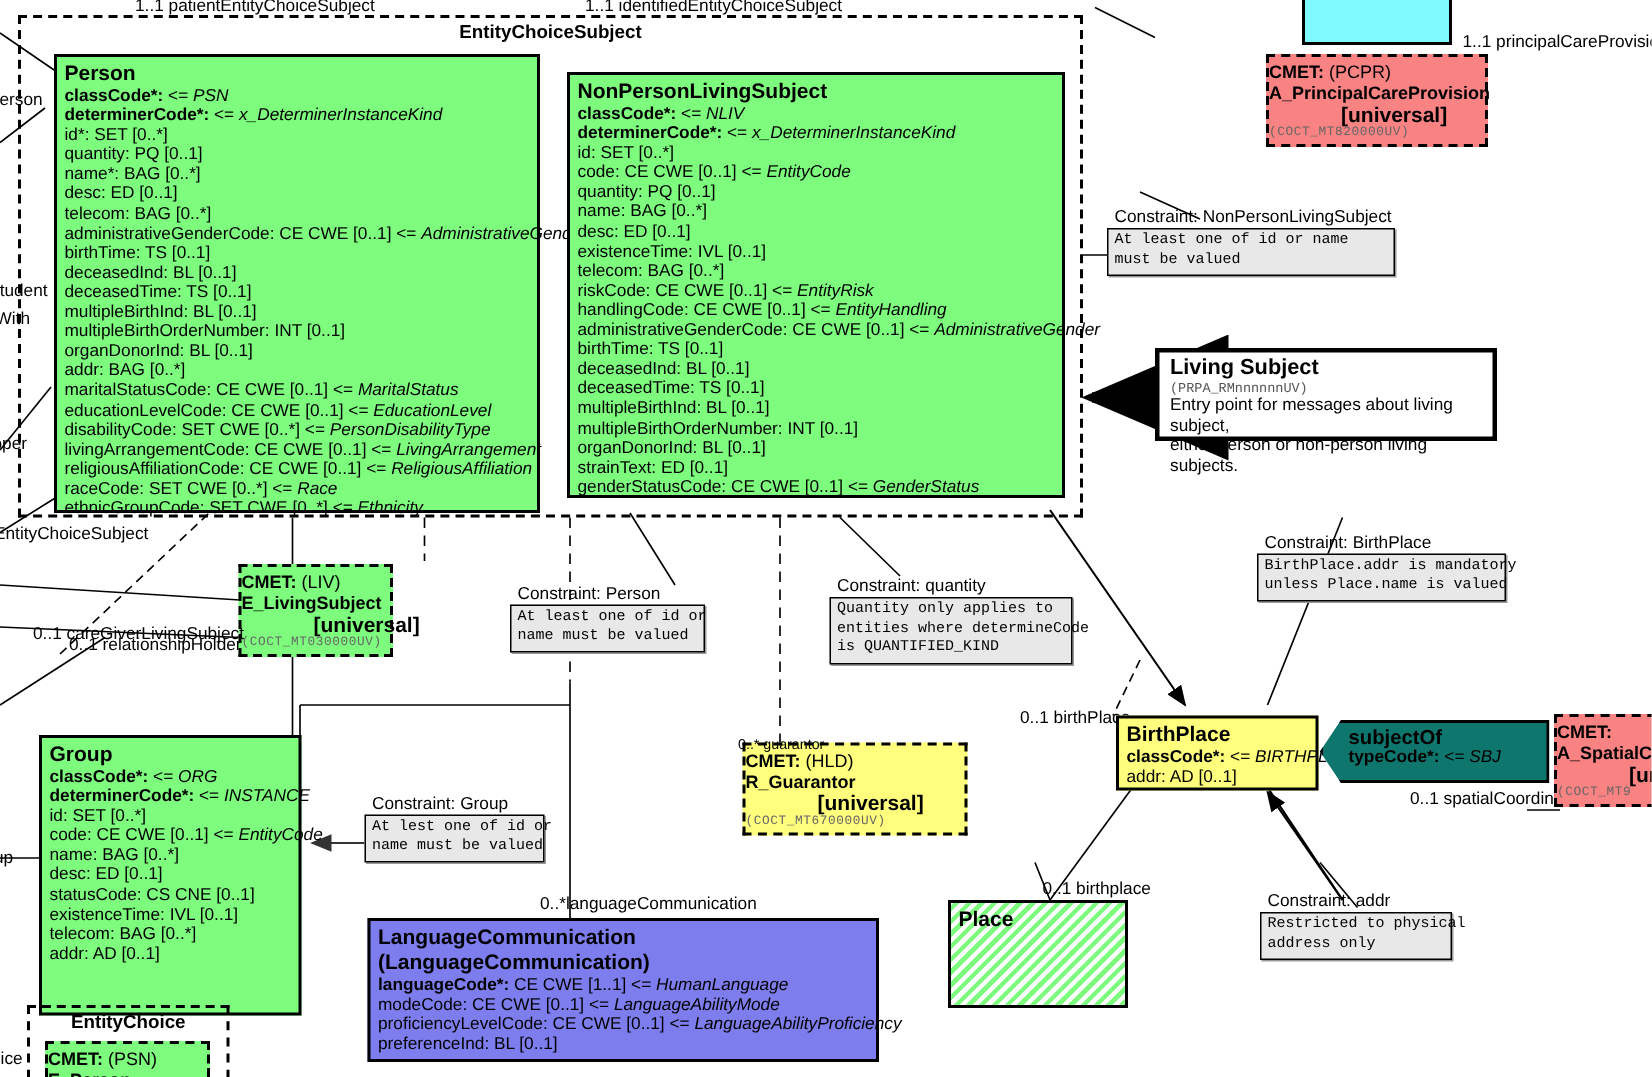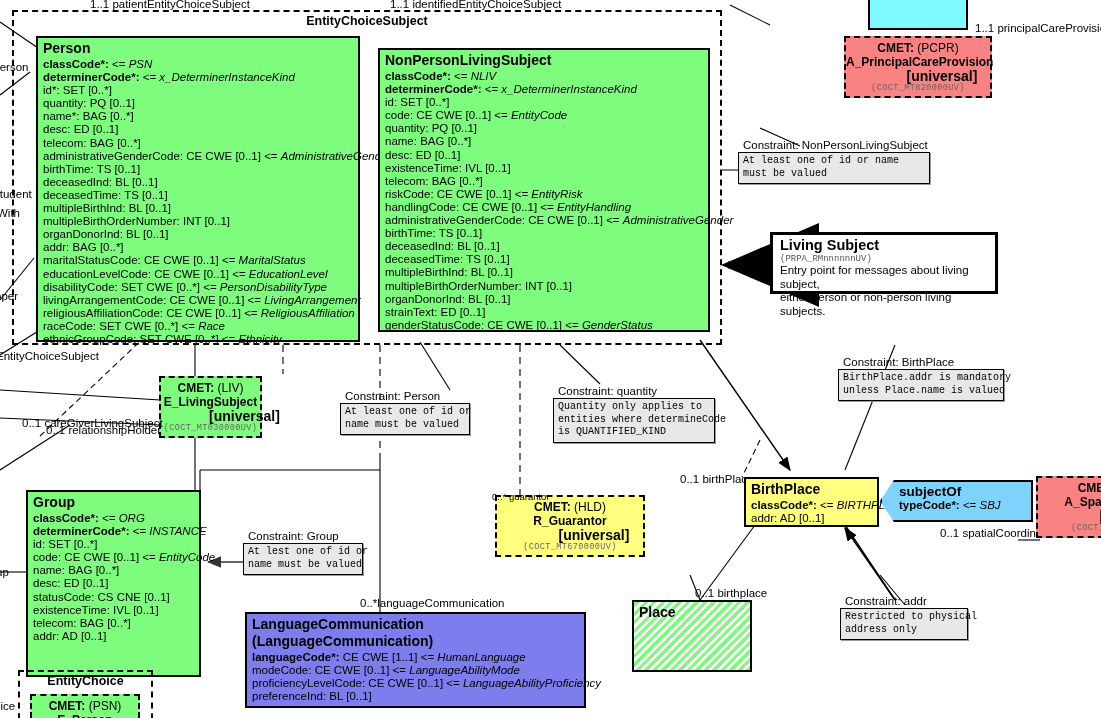--- a/index.html
+++ b/index.html
@@ -15,21 +15,21 @@
   .cls .attr{font-size:11.5px;line-height:13.1px;white-space:nowrap;}
   .green{background:#7dfc7d;}
   .yellow{background:#ffff7d;}
   .cyan{background:#7df9ff;}
   .purple{background:#7d7dee;}
   .b{font-weight:bold;}
   .i{font-style:italic;text-align:center;}
 
   
   .cmet{position:absolute;border:2px dashed #000;box-sizing:border-box;
-        text-align:center;padding-top:3px;}
+        padding-top:3px;}
   .cmet .l1{font-size:12px;font-weight:bold;line-height:14px;}
   .cmet .l1 span.code{font-weight:normal;}
   .cmet .l2{font-size:12px;font-weight:bold;line-height:14px;}
   .cmet .l3{font-size:14px;font-weight:bold;line-height:14px;margin-left:48px;}
   .cmet .l4{font-size:8.5px;line-height:11px;color:#666;
             font-family:"Liberation Mono",monospace;letter-spacing:.4px;}
   .cmet.green{background:#7dfc7d;}
   .cmet.red{background:#f98282;}
   .cmet.yellow{background:#ffff7d;}
 
@@ -55,21 +55,21 @@
 
   
   .lab{position:absolute;font-size:11.5px;line-height:13px;white-space:nowrap;background:#fff;}
   .lab.nb{background:transparent;}
 
   
   .hatch{background-color:#ffffff;
     background-image:repeating-linear-gradient(-45deg,#7dfc7d 0,#7dfc7d 3px,#ffffff 3px,#ffffff 6px);}
 
   
-  .chev{position:absolute;background:#7dd3fc;border:2px solid #000;box-sizing:border-box;
+  .chev{position:absolute;background:#0f766e;border:2px solid #000;box-sizing:border-box;
         clip-path:polygon(14px 0,100% 0,100% 100%,14px 100%,0 50%);}
   .chev .ct{font-weight:bold;font-size:13.5px;line-height:15px;padding:2px 0 0 17px;}
   .chev .ca{font-size:11.5px;line-height:13px;padding:0 0 0 17px;}
 </style>
 </head>
 <body>
 
 <div class="stage">
 
   <svg class="lines" viewBox="0 0 1101 718">

